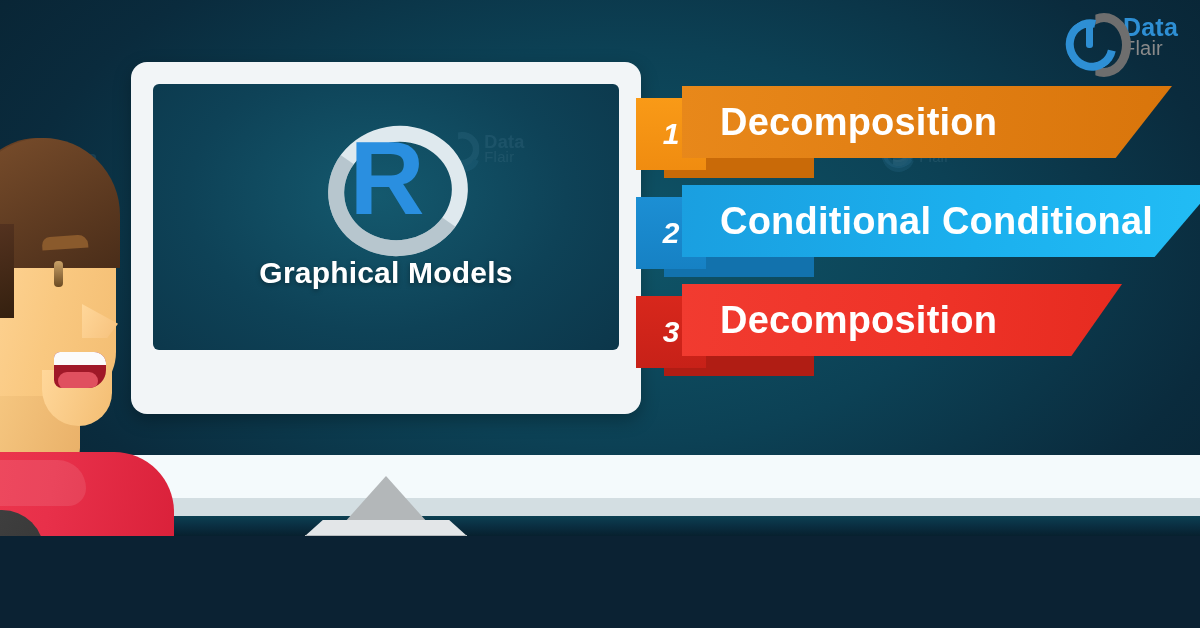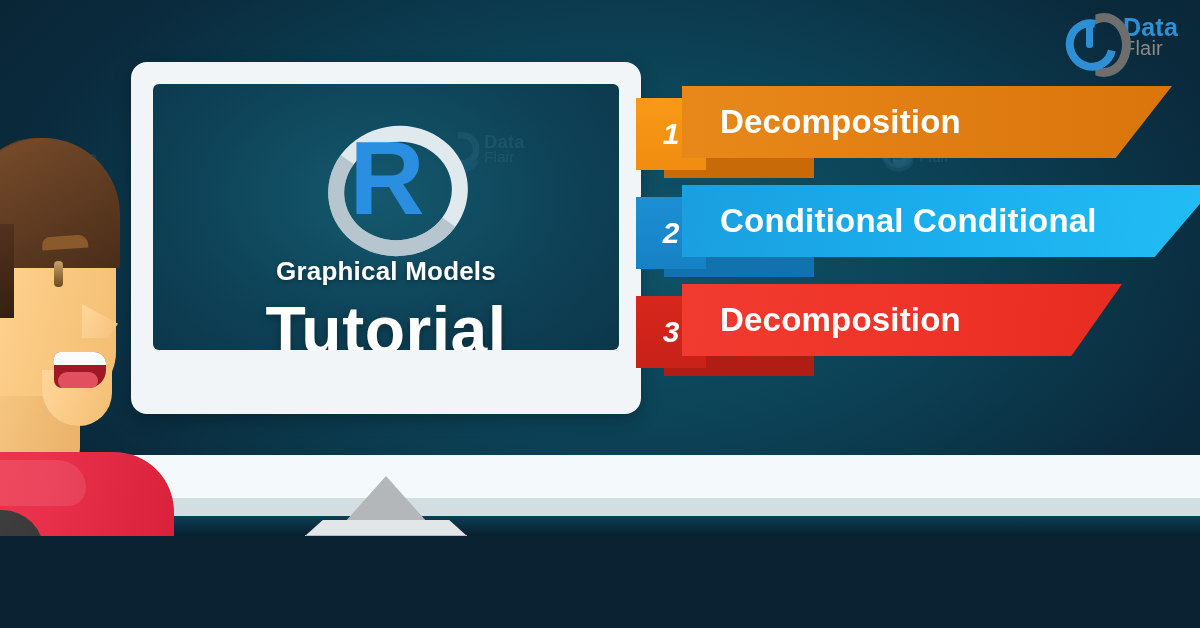--- a/index.html
+++ b/index.html
@@ -79,21 +79,21 @@
   .r-logo{position:absolute;left:50%;top:40px;transform:translateX(-50%);width:128px;height:110px;}
   .r-ring{position:absolute;left:6px;top:2px;width:108px;height:98px;border-radius:50%;
           border:16px solid #dfe9ee;transform:rotate(-10deg);}
   .r-ring-shade{position:absolute;left:6px;top:2px;width:108px;height:98px;border-radius:50%;
           border:16px solid rgba(150,170,180,.55);border-top-color:transparent;border-right-color:transparent;
           transform:rotate(-10deg);}
   .r-letter{position:absolute;left:0;top:0;width:128px;height:110px;
             font-size:104px;font-weight:bold;color:#2a8fe0;line-height:108px;text-align:center;
             letter-spacing:-2px;}
   .screen-title{position:absolute;left:0;right:0;top:172px;text-align:center;
-                font-size:26px;font-weight:bold;color:#ffffff;letter-spacing:.2px;
+                font-size:30px;font-weight:bold;color:#ffffff;letter-spacing:.2px;
                 text-shadow:0 2px 5px rgba(0,0,0,.35);}
   .screen-sub{position:absolute;left:0;right:0;top:208px;text-align:center;
               font-size:66px;font-weight:bold;color:#ffffff;letter-spacing:.5px;
               text-shadow:0 3px 8px rgba(0,0,0,.35);}
 
   
   .person{position:absolute;left:-16px;top:138px;width:206px;height:360px;}
   .hair-back{position:absolute;left:-14px;top:0;width:140px;height:190px;
              background:linear-gradient(150deg,#6b4326 0%,#3c2514 100%);
              border-radius:70px 74px 8px 8px;}
@@ -137,21 +137,21 @@
   .banners{position:absolute;left:636px;top:86px;width:564px;height:300px;}
   .banner{position:absolute;left:0;width:564px;height:82px;}
 
   .bn-shadow{position:absolute;left:28px;top:14px;width:150px;height:78px;}
   .bn-tab{position:absolute;left:0;top:12px;width:70px;height:72px;}
   .bn-tab span{display:block;width:100%;line-height:72px;text-align:center;
                font-size:30px;font-weight:bold;font-style:italic;color:#ffffff;}
   .bn-bar{position:absolute;left:46px;top:0;height:72px;
           clip-path:polygon(0 0,100% 0,88.5% 100%,0 100%);
           display:flex;align-items:center;}
-  .bn-bar span{padding-left:38px;font-size:33px;font-weight:bold;color:#ffffff;
+  .bn-bar span{padding-left:38px;font-size:38px;font-weight:bold;color:#ffffff;
                white-space:nowrap;letter-spacing:.2px;}
 
   #banner-0 .bn-bar{width:490px;background:linear-gradient(95deg,#e8881a 0%,#e07d12 55%,#d9750b 100%);}
   #banner-0 .bn-tab{background:linear-gradient(180deg,#f99a17 0%,#f08c10 100%);}
   #banner-0 .bn-shadow{background:#c96a08;}
 
   #banner-1 .bn-bar{width:534px;background:linear-gradient(95deg,#1a9fe0 0%,#1bb0ee 55%,#22bdf5 100%);}
   #banner-1 .bn-tab{background:linear-gradient(180deg,#1c8fd4 0%,#1681c4 100%);}
   #banner-1 .bn-shadow{background:#1272ad;}
 
@@ -253,21 +253,20 @@
           <div class="wm-t1">Data</div>
           <div class="wm-t2">Flair</div>
         </div>
       </div>
       <div class="r-logo">
         <div class="r-ring"></div>
         <div class="r-ring-shade"></div>
         <div class="r-letter">R</div>
       </div>
       <div class="screen-title">Graphical Models</div>
-      <div class="screen-sub">Tutorial</div>
     </div>
     <div class="neck"></div>
     <div class="base"></div>
     <div class="base-lip"></div>
   </div>
 
   <div class="person">
     <div class="hair-back"></div>
     <div class="face"></div>
     <div class="neck-p"></div>

